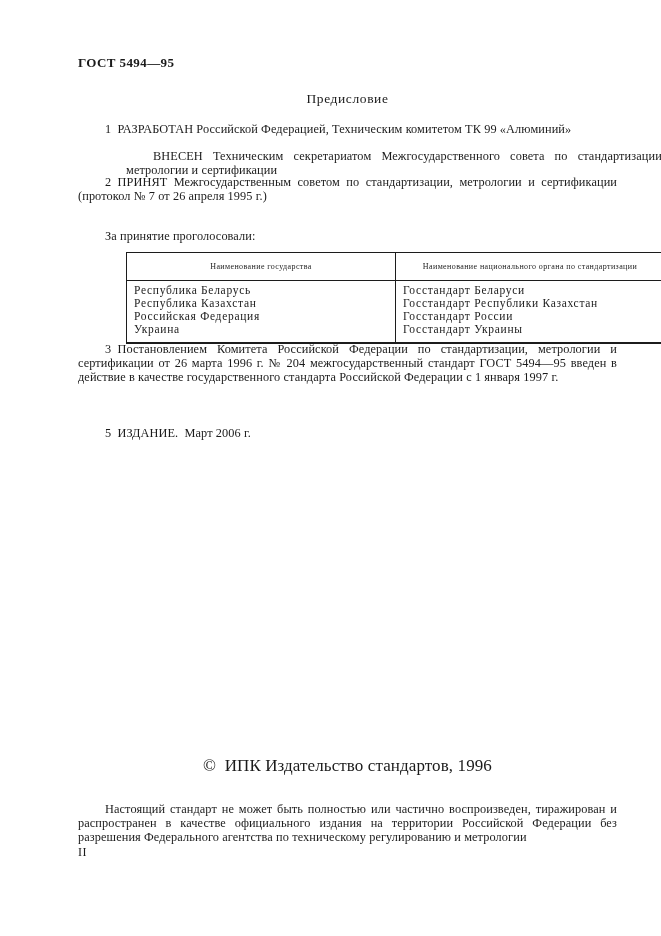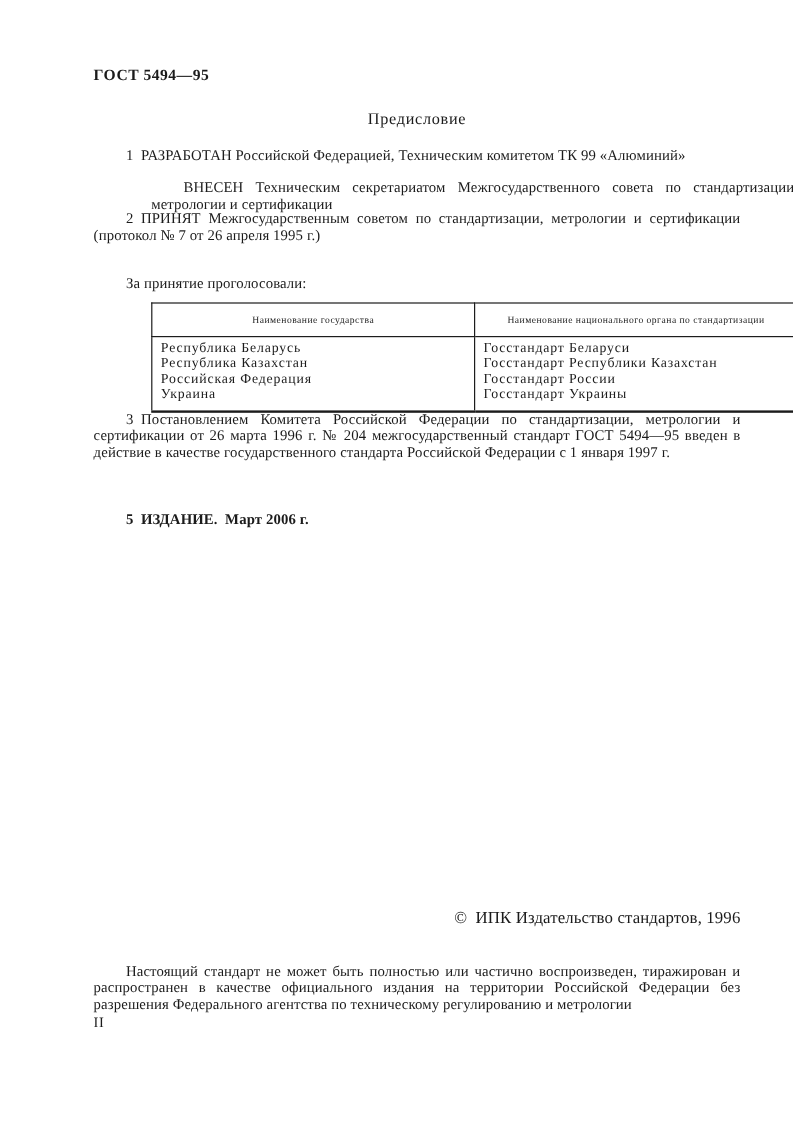--- a/index.html
+++ b/index.html
@@ -41,21 +41,21 @@
     text-align: justify;
     letter-spacing: 0.1px;
   }
   .indent { text-indent: 27px; }
   .p-developed { top: 122px; }
   .p-submitted { top: 149px; margin-left: 48px; }
   .p-adopted   { top: 175px; }
   .p-vote-intro { top: 229px; text-align: left; font-family: Liberation Serif, serif; }
   .p-enacted   { top: 342px; }
   .p-replaces  { top: 401px; }
-  .p-edition   { top: 426px; font-weight: bold; }
+  .p-edition   { top: 426px; }
 
   .vote-table-wrap { top: 252px; padding-left: 48px; }
   table.vote-table {
     border-collapse: collapse;
     table-layout: fixed;
     width: 539px;
   }
   table.vote-table th {
     border: 1px solid #1c1c1c;
     font-weight: 400;
@@ -71,22 +71,22 @@
     vertical-align: top;
     padding: 3px 6px 6px 7px;
     font-size: 11.5px;
     line-height: 13px;
     letter-spacing: 0.7px;
   }
   .cell-line { white-space: nowrap; }
 
   .copyright {
     top: 759px;
-    text-align: right;
-    font-size: 14px;
+    text-align: center;
+    font-size: 17px;
     line-height: 14px;
     letter-spacing: 0.1px;
   }
   .disclaimer { top: 802px; }
   .page-number {
     top: 845px;
     font-size: 12px;
     letter-spacing: 0.5px;
   }
 </style>

